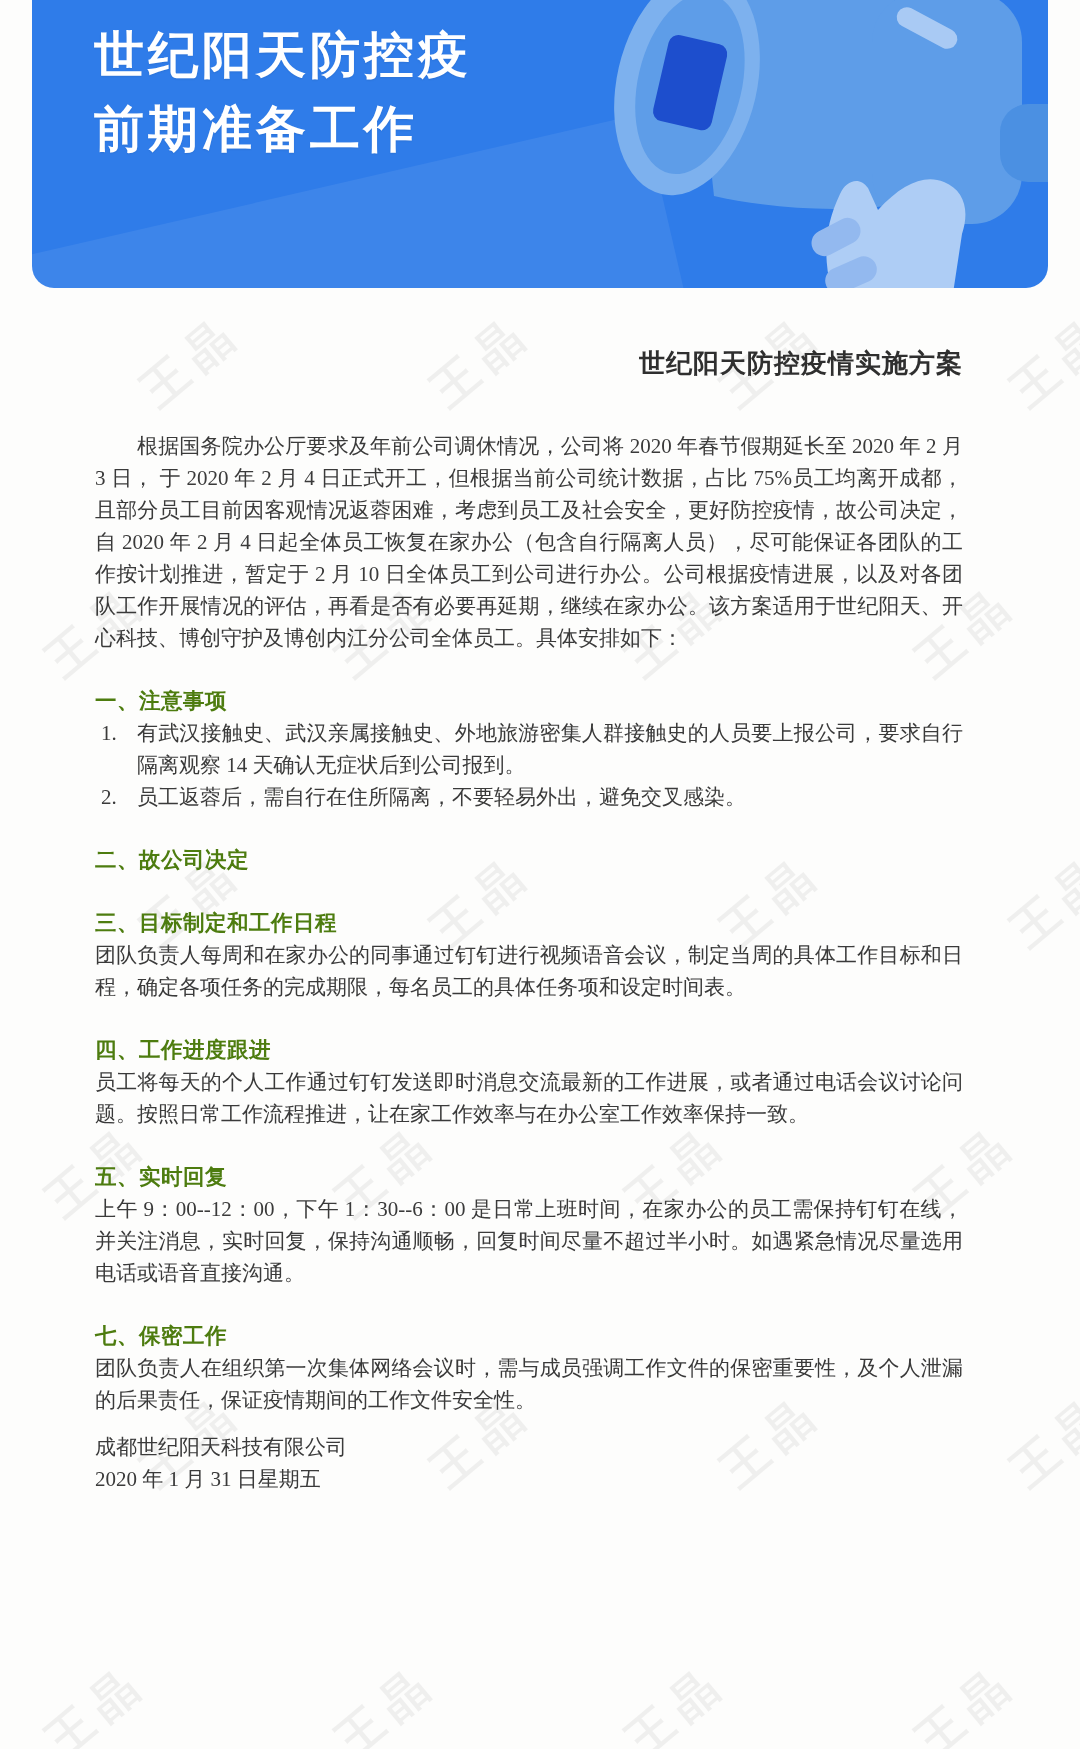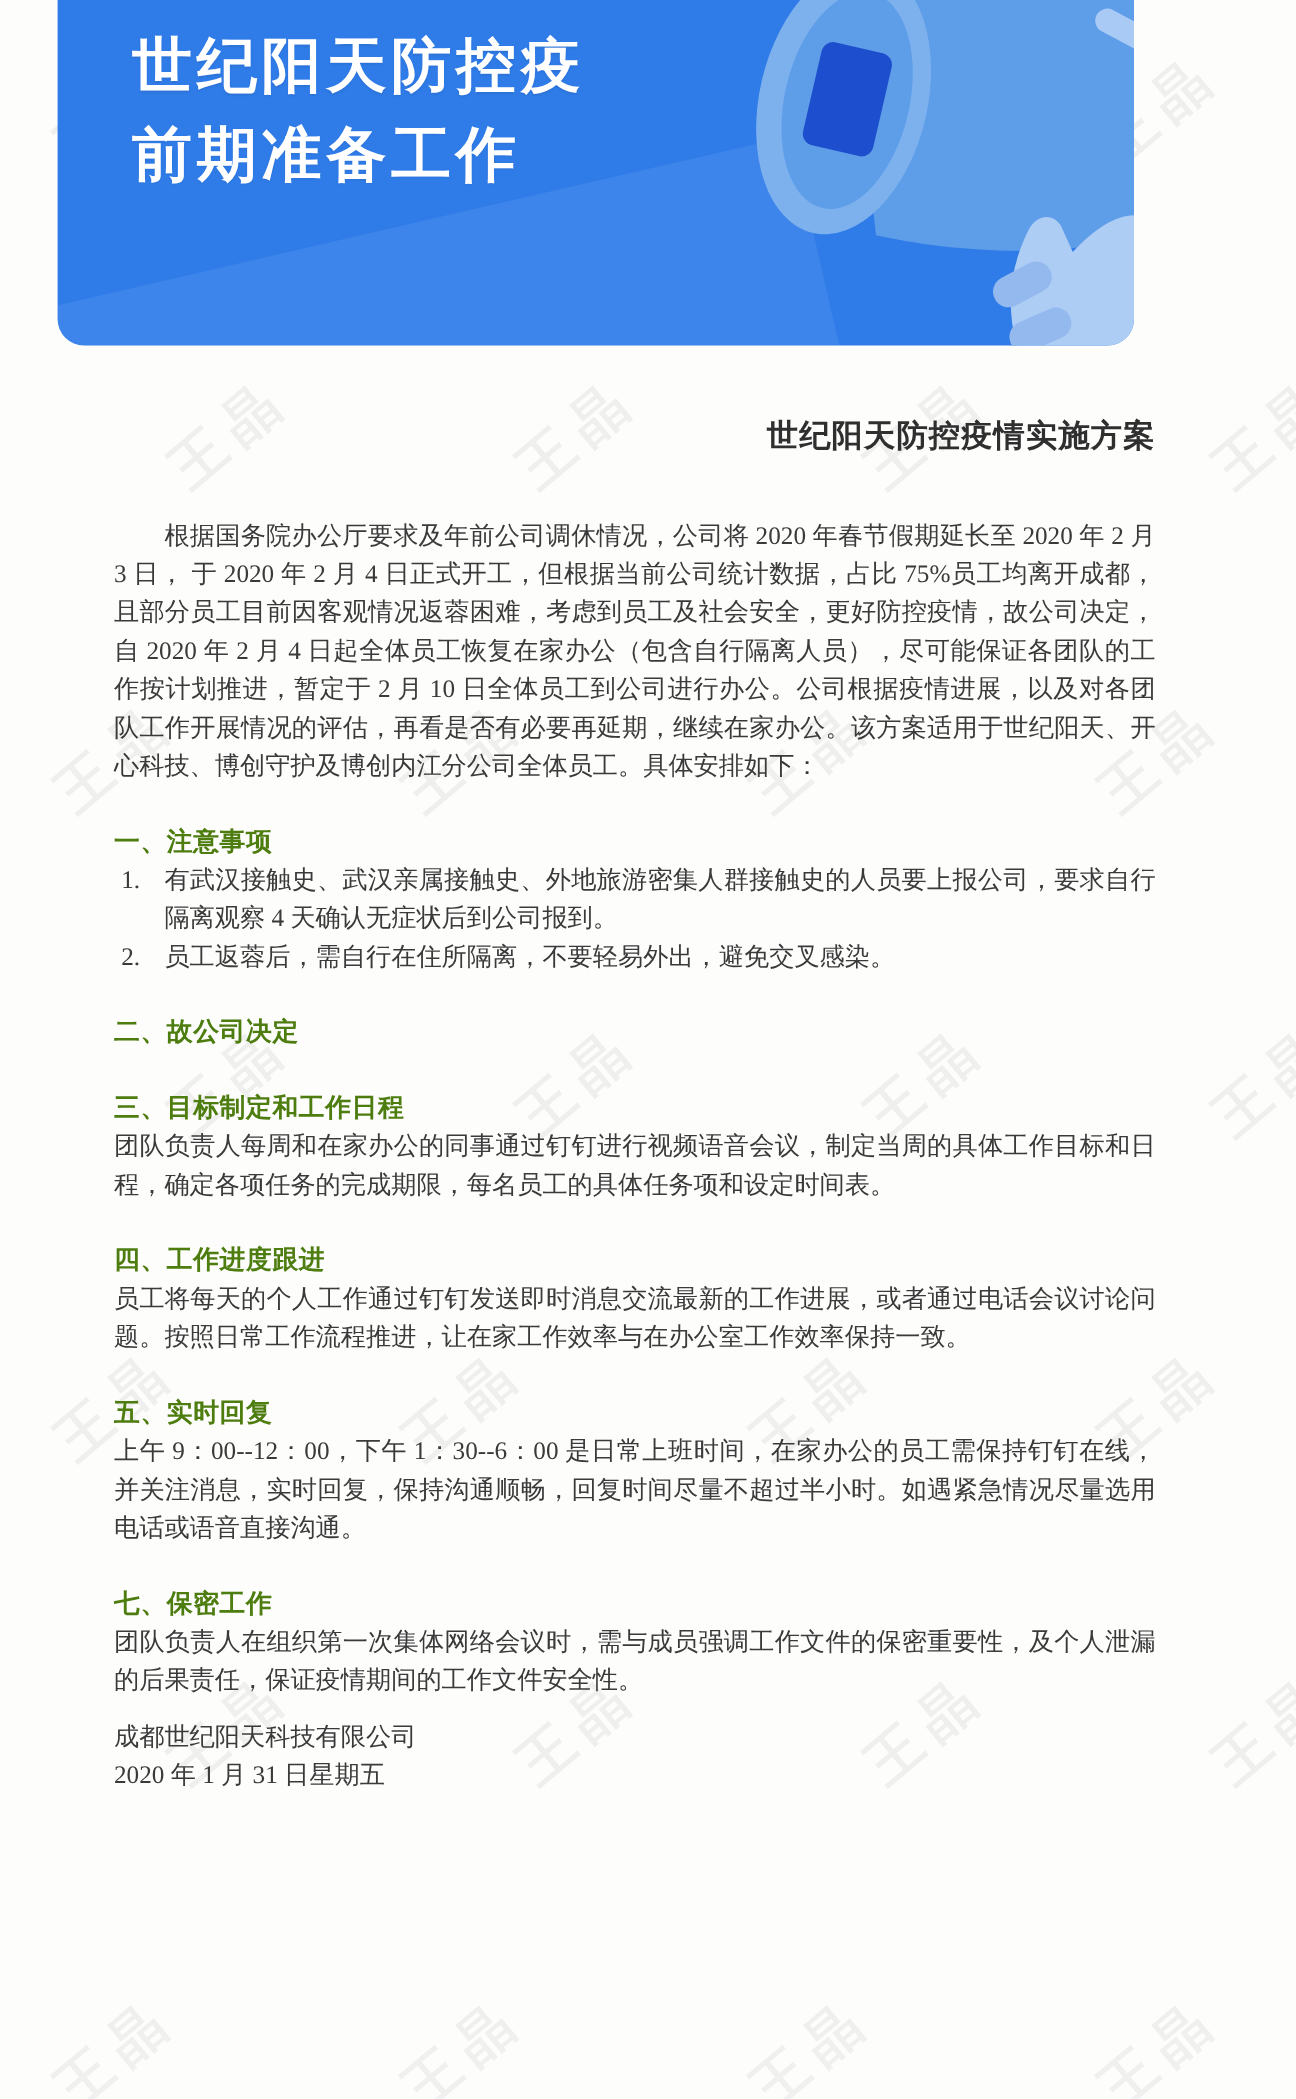--- a/index.html
+++ b/index.html
@@ -10,22 +10,22 @@
   }
   
   .wm-layer{position:absolute;inset:0;z-index:0;pointer-events:none;}
   .wm{
     position:absolute;font-family:"Liberation Sans","DejaVu Sans",sans-serif;
     font-weight:bold;font-size:46px;letter-spacing:10px;color:#7d7d7d;opacity:.10;
     transform:rotate(-40deg);white-space:nowrap;
   }
   
   .banner{
-    position:absolute;left:32px;top:0;width:897px;height:288px;z-index:2;
-    border-radius:0 0 22px 22px;overflow:hidden;margin-left:16px;
+    position:absolute;left:32px;top:0;width:1016px;height:288px;z-index:2;
+    border-radius:0 0 22px 22px;overflow:hidden;
   }
   .banner-swoosh{
     position:absolute;left:-150px;top:200px;width:820px;height:430px;
     background:rgba(255,255,255,.07);transform:rotate(-13deg);
   }
   .banner-title{
     position:absolute;left:62px;top:18px;z-index:3;color:#ffffff;
     font-family:"Liberation Sans","DejaVu Sans",sans-serif;font-weight:bold;
     font-size:50px;line-height:74px;letter-spacing:4px;
     text-shadow:0 1px 2px rgba(0,0,0,.08);
@@ -116,21 +116,21 @@
 </div>
 
 <div style="height:288px"></div>
 
 <div class="doc">
   <h1 class="doc-title">世纪阳天防控疫情实施方案</h1>
   <div class="para intro">根据国务院办公厅要求及年前公司调休情况，公司将 2020 年春节假期延长至 2020 年 2 月 3 日， 于 2020 年 2 月 4 日正式开工，但根据当前公司统计数据，占比 75%员工均离开成都，且部分员工目前因客观情况返蓉困难，考虑到员工及社会安全，更好防控疫情，故公司决定，自 2020 年 2 月 4 日起全体员工恢复在家办公（包含自行隔离人员），尽可能保证各团队的工作按计划推进，暂定于 2 月 10 日全体员工到公司进行办公。公司根据疫情进展，以及对各团队工作开展情况的评估，再看是否有必要再延期，继续在家办公。该方案适用于世纪阳天、开心科技、博创守护及博创内江分公司全体员工。具体安排如下：</div>
   <div>
       <section class="doc-section">
         <h2 class="sec-heading">一、注意事项</h2>
-        <div class="li"><span class="li-marker">1.</span><span class="li-text">有武汉接触史、武汉亲属接触史、外地旅游密集人群接触史的人员要上报公司，要求自行隔离观察 4 天确认无症状后到公司报到。</span></div>
+        <div class="li"><span class="li-marker">1.</span><span class="li-text">有武汉接触史、武汉亲属接触史、外地旅游密集人群接触史的人员要上报公司，要求自行隔离观察 14 天确认无症状后到公司报到。</span></div>
         <div class="li"><span class="li-marker">2.</span><span class="li-text">员工返蓉后，需自行在住所隔离，不要轻易外出，避免交叉感染。</span></div>
       </section>
       <section class="doc-section">
         <h2 class="sec-heading">二、故公司决定</h2>
       </section>
       <section class="doc-section">
         <h2 class="sec-heading">三、目标制定和工作日程</h2>
         <div class="para">团队负责人每周和在家办公的同事通过钉钉进行视频语音会议，制定当周的具体工作目标和日程，确定各项任务的完成期限，每名员工的具体任务项和设定时间表。</div>
       </section>
       <section class="doc-section">

